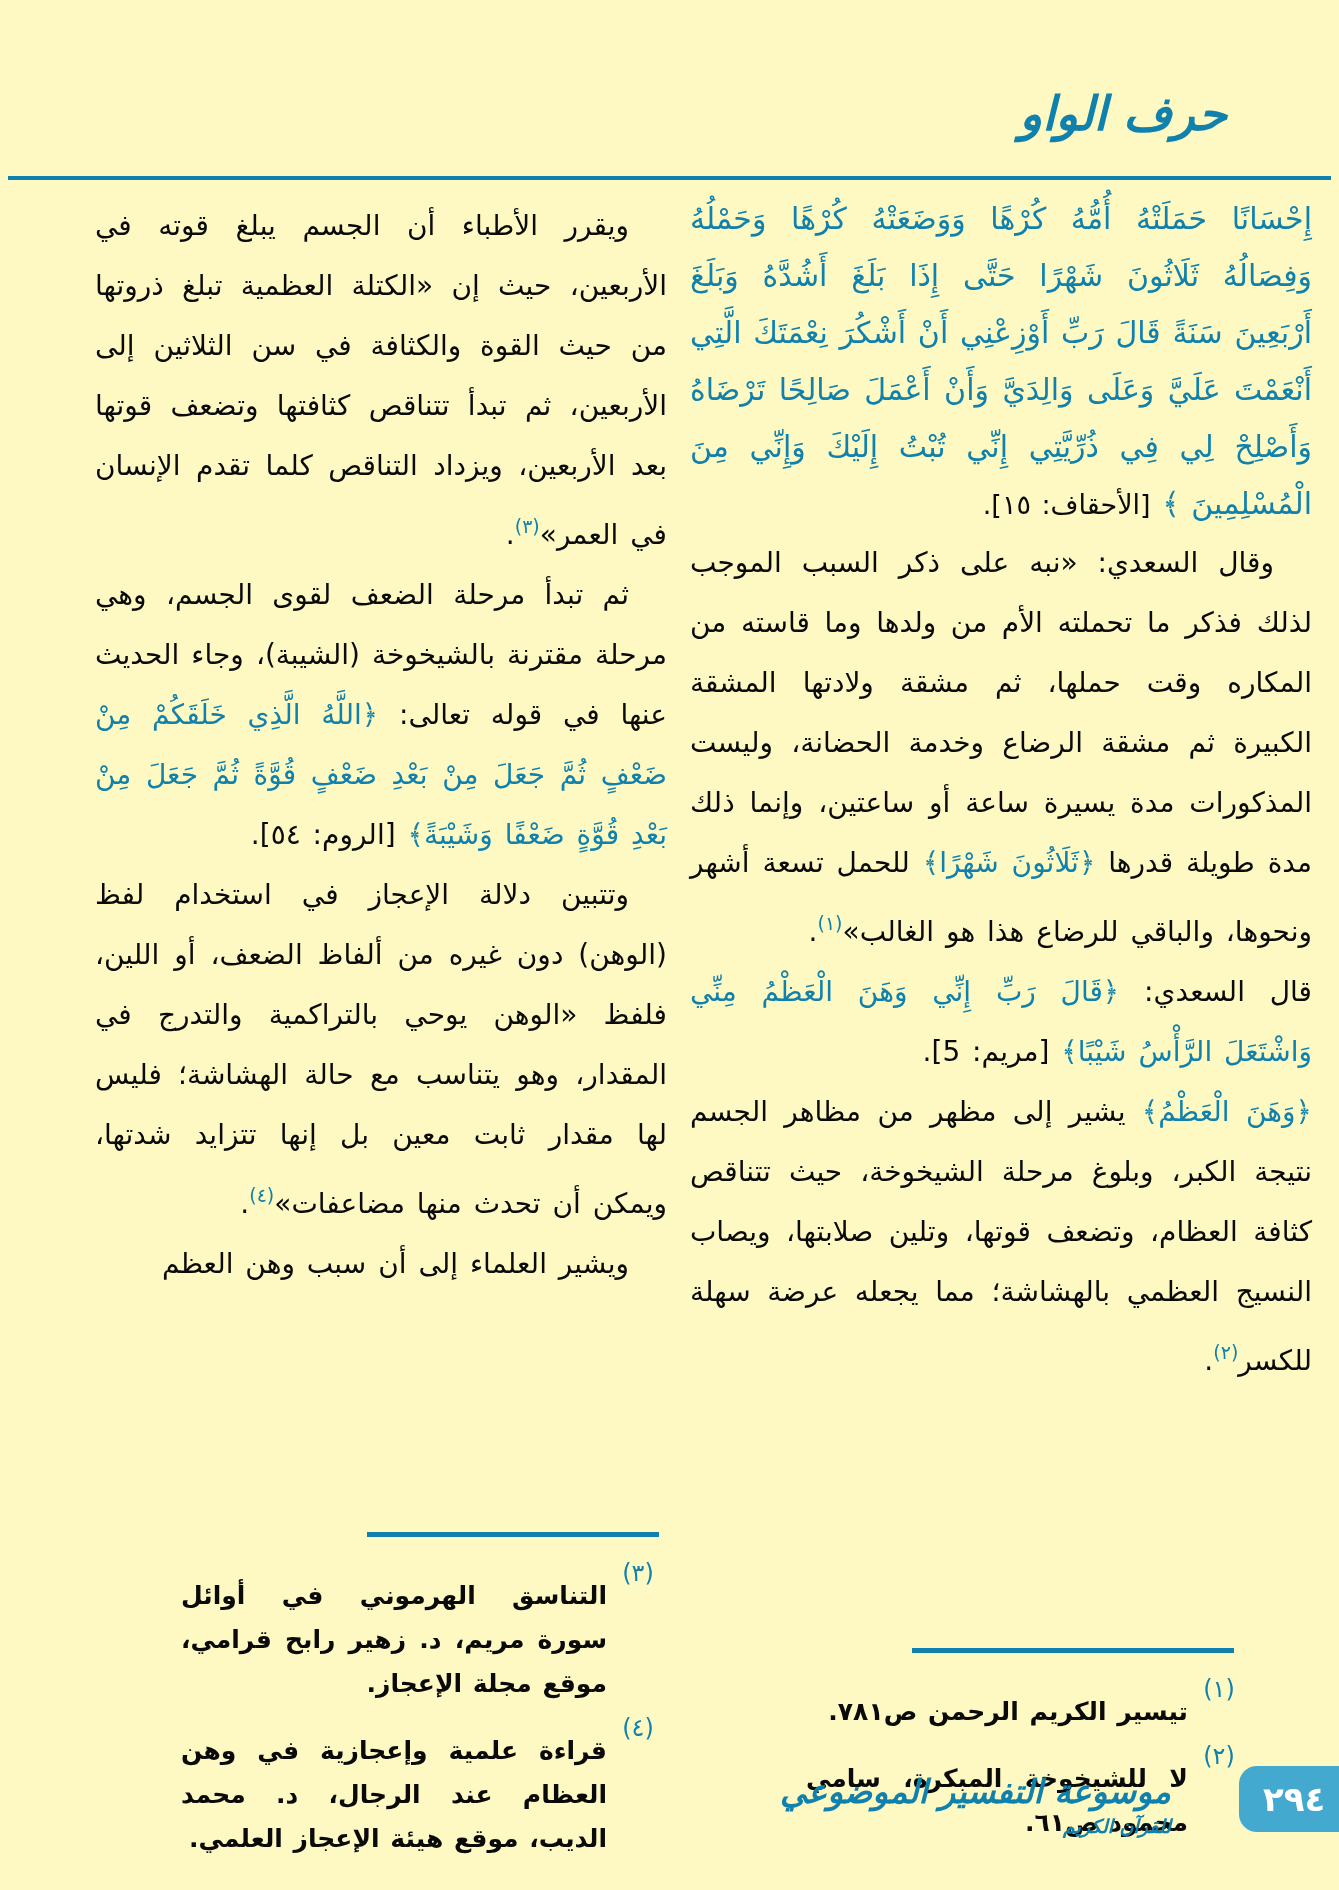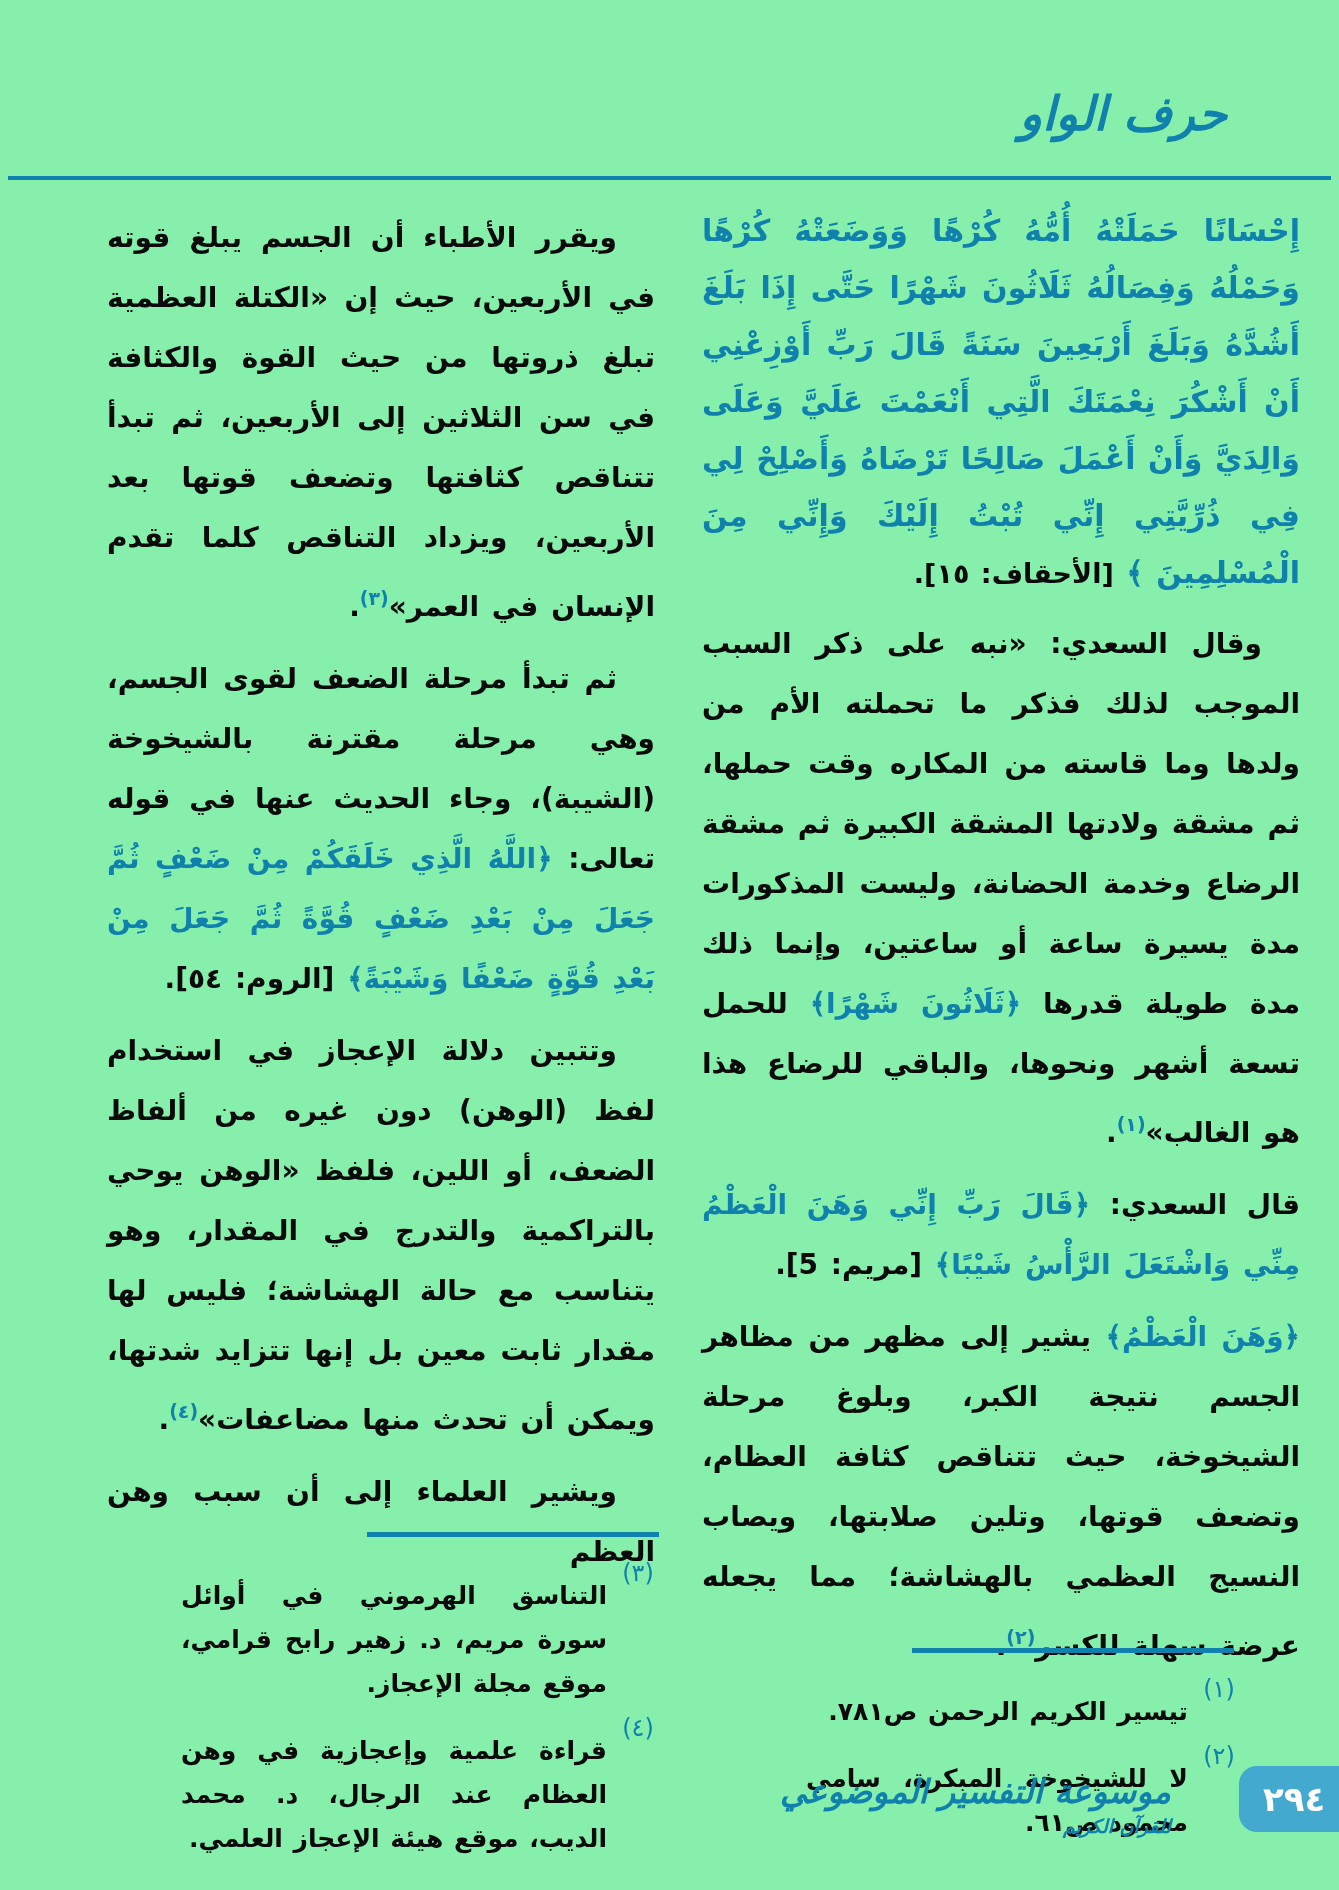--- a/index.html
+++ b/index.html
@@ -4,21 +4,21 @@
 <style>
   :root{
     --accent:#1080AC;
     --badge:#44A9CE;
     --ink:#0a0a0a;
   }
   html,body{margin:0;padding:0;background:#ffffff;}
   .page{
     position:relative;
     width:1339px;height:1890px;
-    background:#86efac;
+    background:#fef9c3;
     overflow:hidden;
     direction:rtl;
     font-family:"DejaVu Sans",sans-serif;
     color:var(--ink);
   }
   
   .header-title{
     position:absolute;top:86px;right:112px;
     color:var(--accent);
     font-size:47px;font-weight:bold;font-style:italic;
@@ -26,21 +26,21 @@
     white-space:nowrap;
   }
   .header-rule{
     position:absolute;top:176px;left:8px;right:8px;height:4px;
     background:var(--accent);
   }
   
   .col{position:absolute;top:190px;}
   .col-right{right:27px;width:622px;height:1660px;}
   .col-left{left:95px;width:572px;height:1660px;top:196px;}
-  .blk{margin:12px;text-align:justify;font-weight:bold;}
+  .blk{margin:0;text-align:justify;font-weight:normal;}
   .body{font-size:28px;line-height:60px;word-spacing:3px;text-indent:38px;}
   .noindent{text-indent:0;}
   .verse{font-size:30px;line-height:57px;word-spacing:2px;color:var(--accent);text-indent:0;}
   .verse .t{color:var(--ink);font-size:27px;}
   .heading{font-size:28px;line-height:60px;word-spacing:3px;text-align:justify;text-align-last:center;text-indent:0;}
   .q{color:var(--accent);}
   .num{color:var(--accent);}
   .fnm{
     color:var(--accent);
     font-size:19px;

